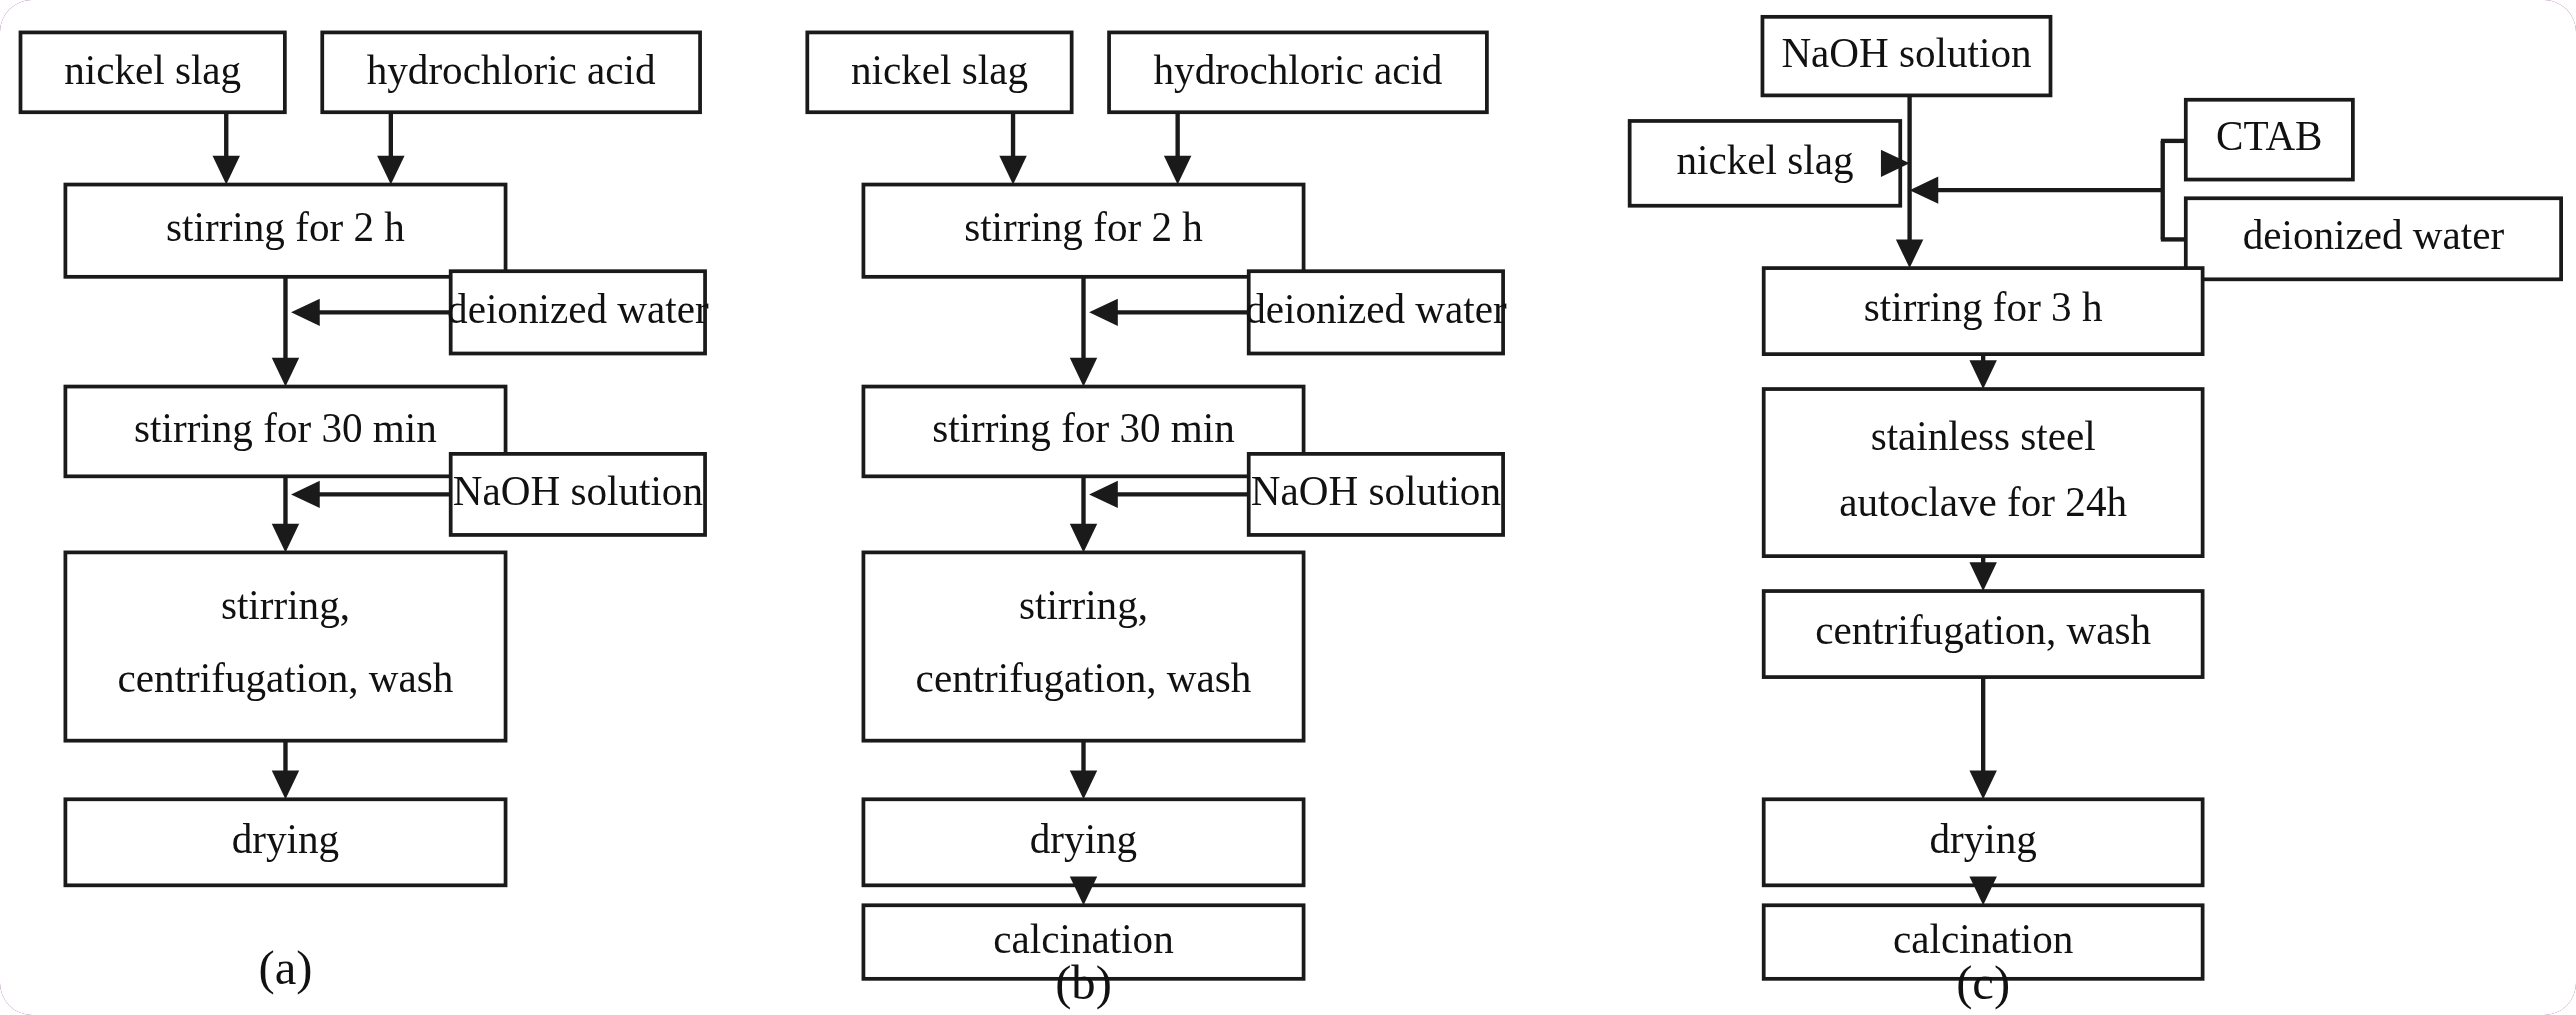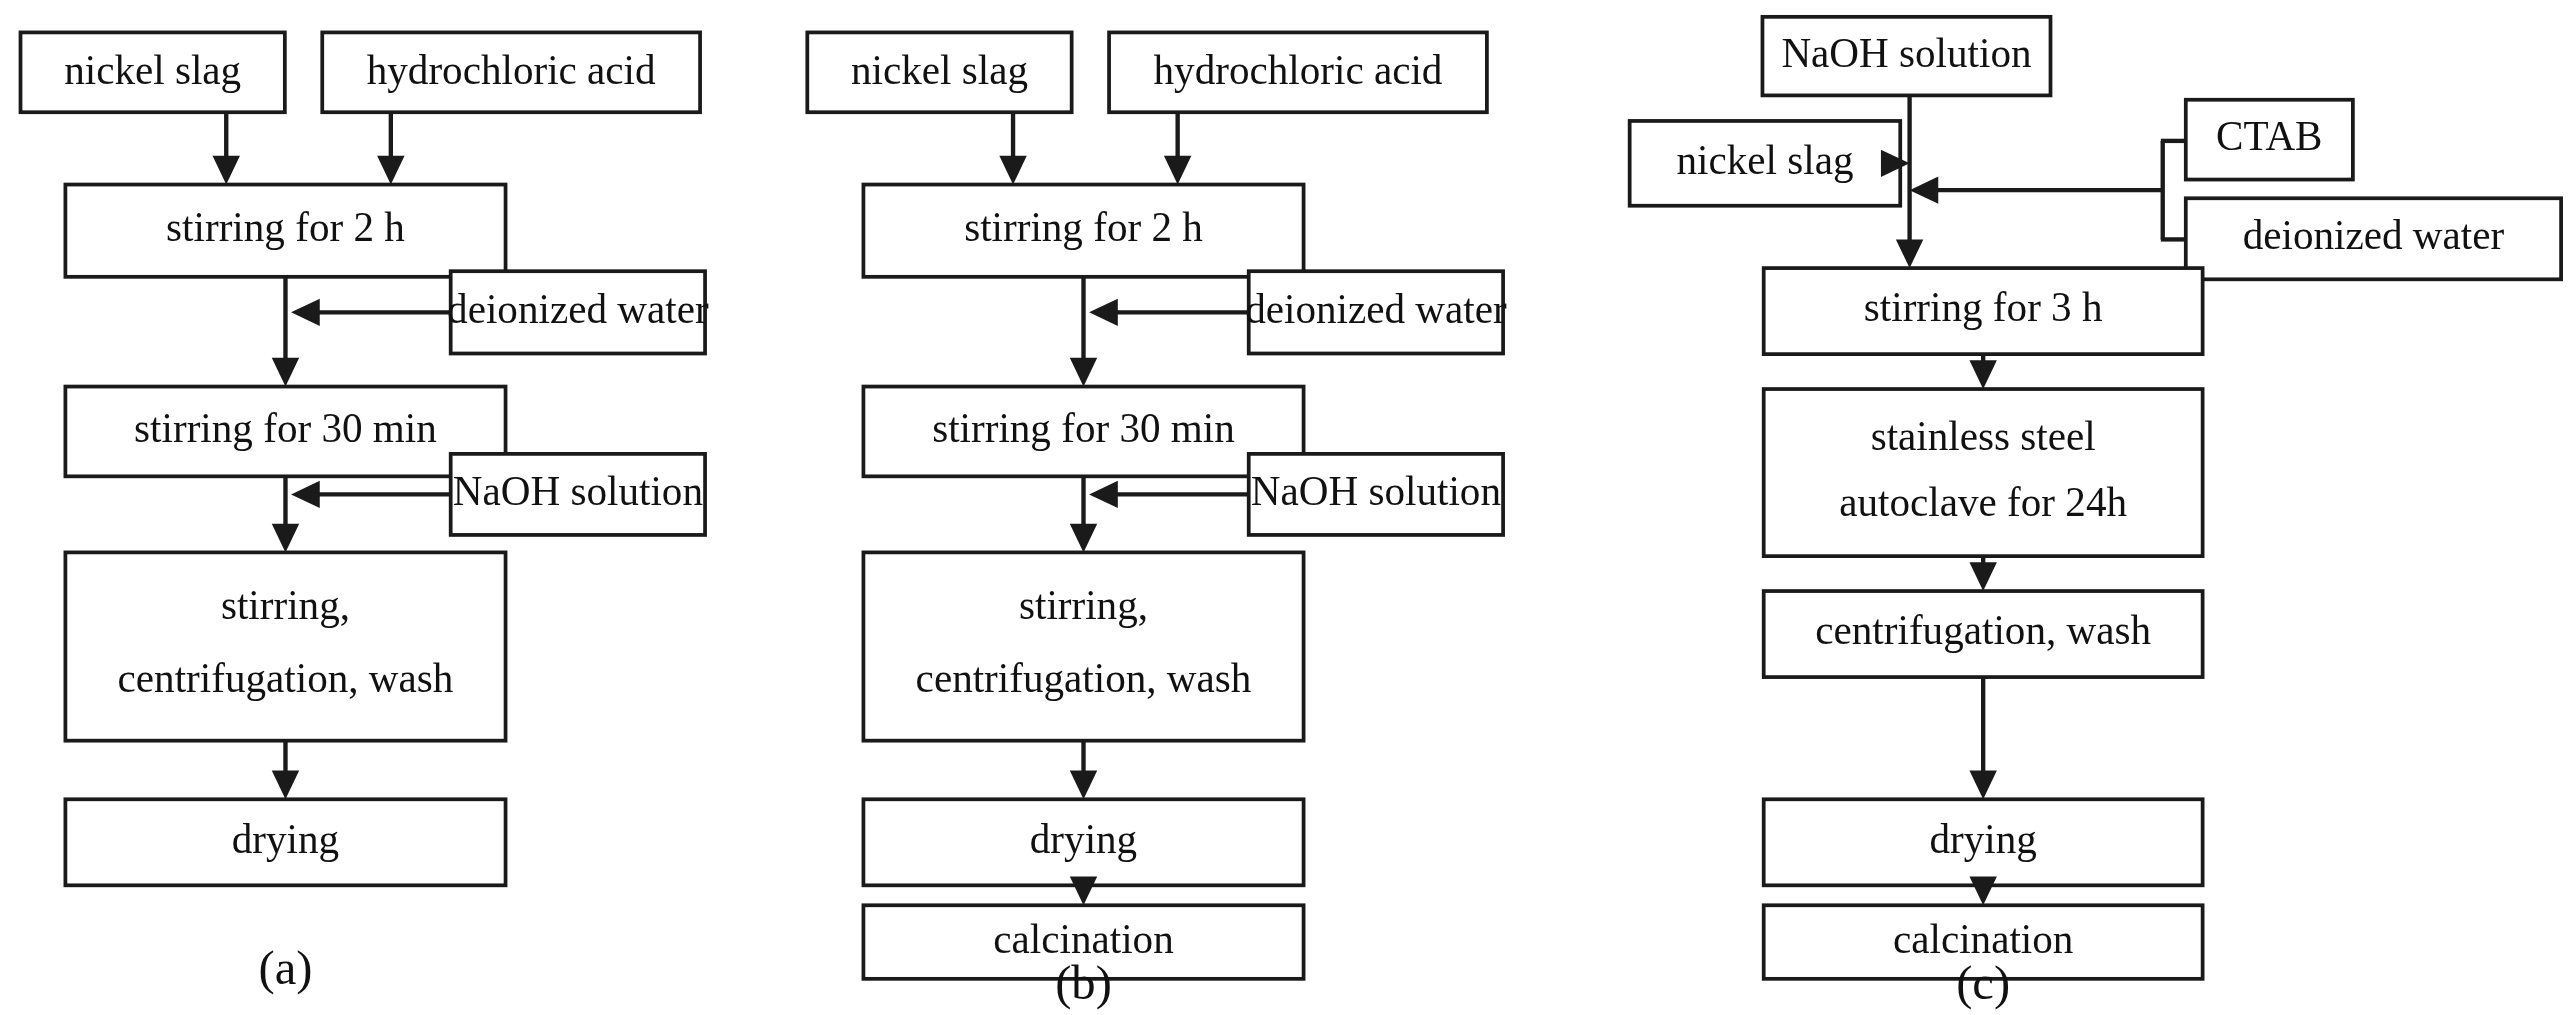--- a/index.html
+++ b/index.html
@@ -7,20 +7,21 @@
     margin: 0;
     padding: 0;
     background: #ffffff;
   }
   #figure-root {
     position: relative;
     width: 2576px;
     height: 1015px;
     background: #701a75;
     overflow: hidden;
+    border-radius: 32px;
   }
   svg#flow-svg {
     display: block;
     width: 2576px;
     height: 1015px;
     background: #ffffff;
   }
   .node-rect {
     fill: #ffffff;
     stroke: #1a1a1a;

